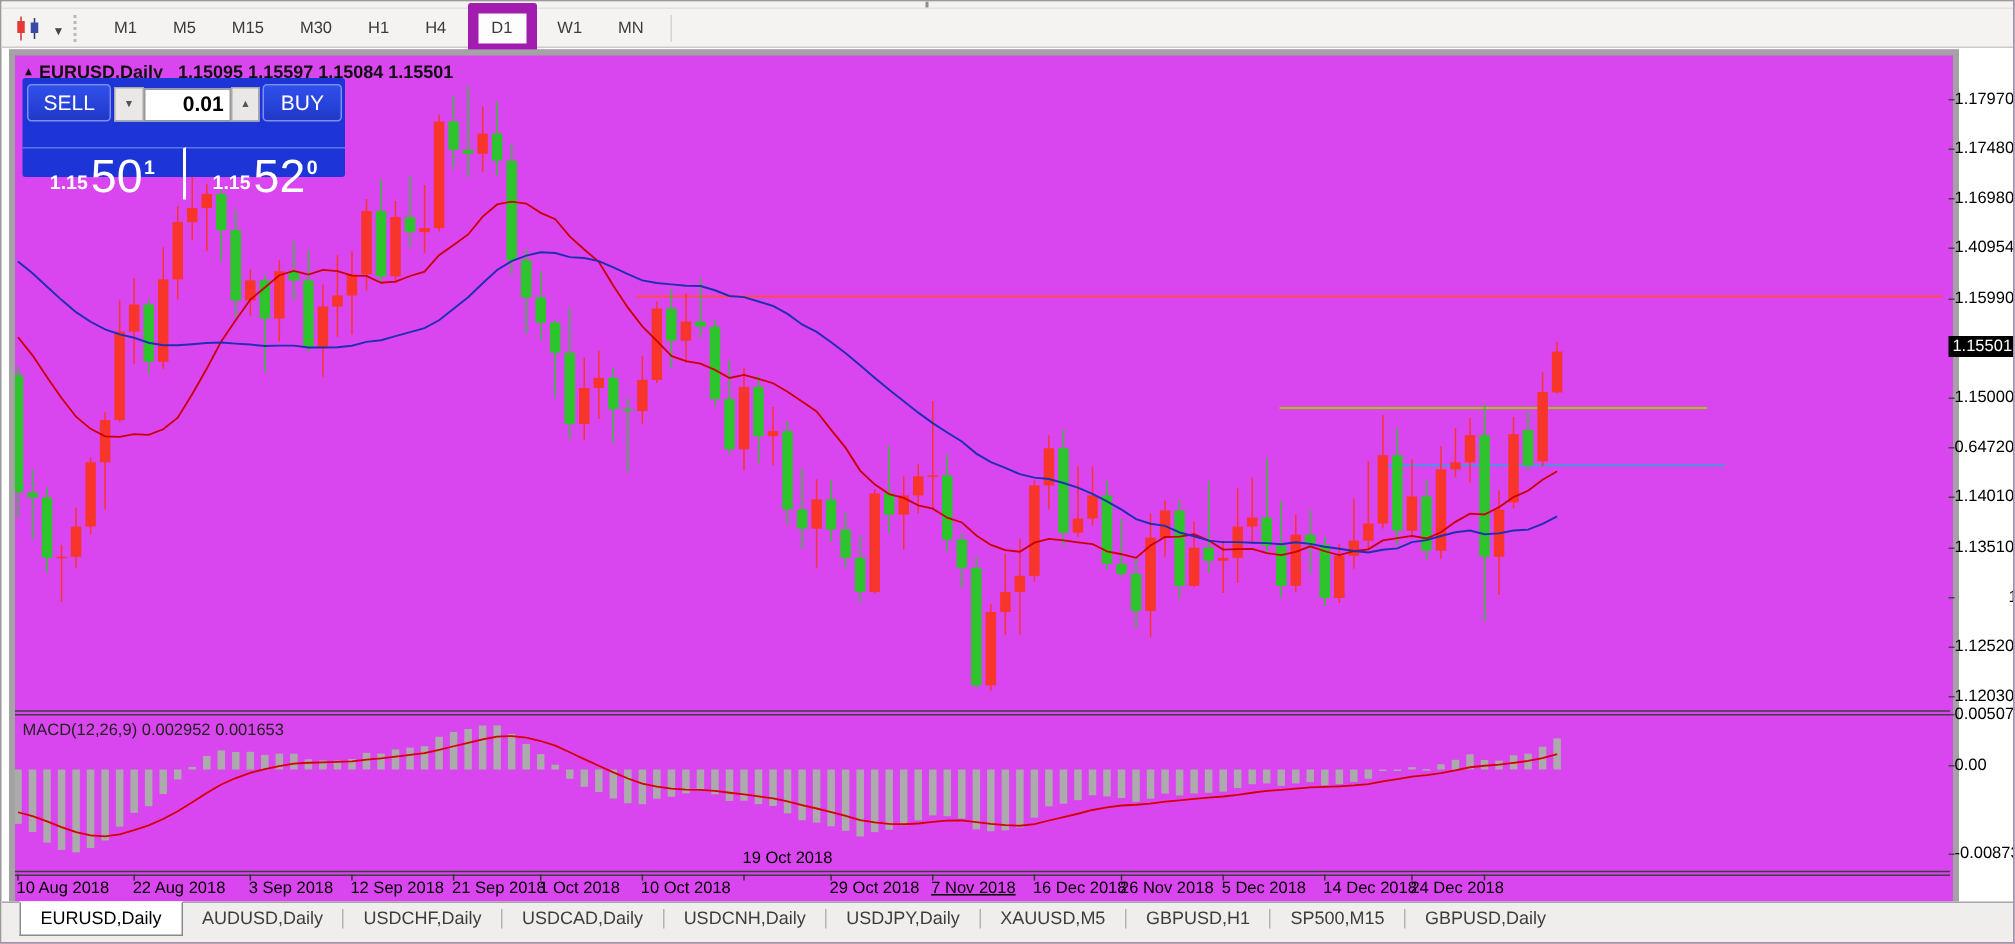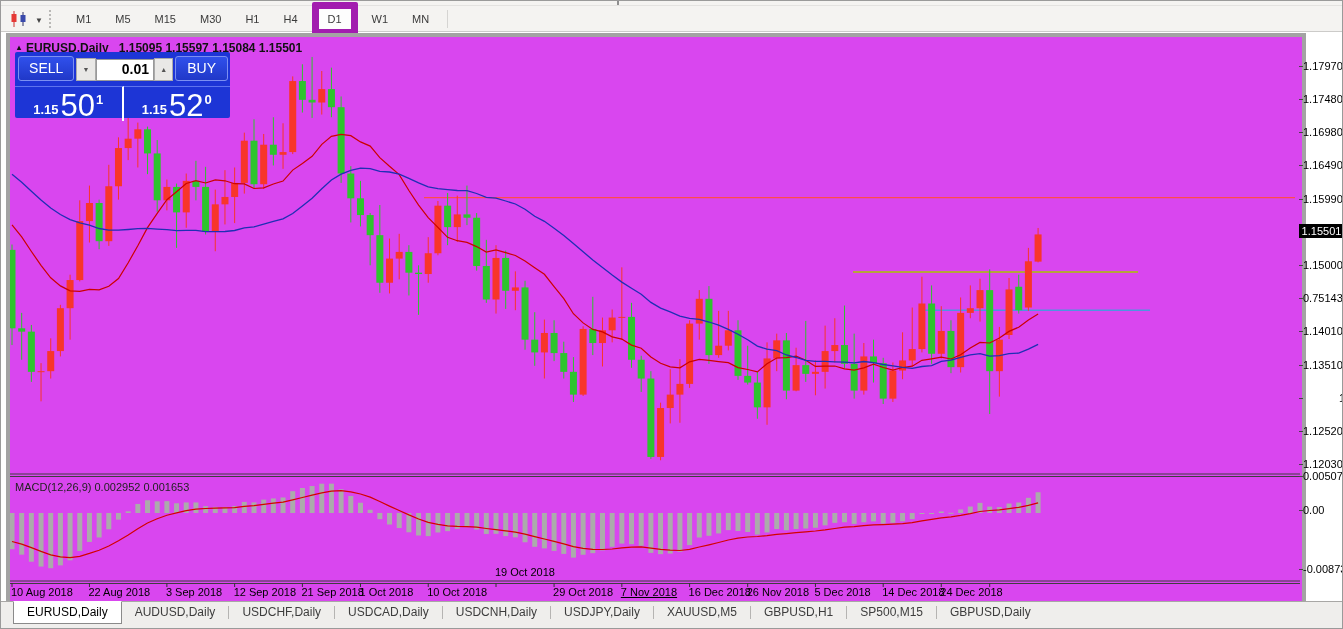--- a/index.html
+++ b/index.html
@@ -31,21 +31,21 @@
           border-radius:2px;}
   .tp-row1{display:flex;height:29px;align-items:flex-end;}
   .tp-btn{height:23px;line-height:23px;margin:3px 2px 0 3px;text-align:center;color:#fff;font-size:14px;
           background:linear-gradient(#3050ec,#2038c8);border:1px solid #7c90f2;border-radius:3px;cursor:pointer;}
   .tp-sell{width:60px;}
   .tp-buy{width:56px;margin-left:2px;}
   .tp-spin{width:19px;height:21px;margin-top:3px;background:#e9e8e6;border:1px solid #aaa;color:#555;
            font-size:7px;text-align:center;line-height:21px;cursor:pointer;}
   .tp-vol{width:58px;height:19px;margin-top:3px;border:1px solid #999;background:#fff;color:#000;
           font-size:14px;font-weight:bold;text-align:right;padding:1px 4px 0 0;}
-  .tp-row2{display:flex;height:35px;margin-top:5px;}
+  .tp-row2{display:flex;height:35px;margin-top:17px;}
   .tp-price{flex:1;color:#fff;display:flex;align-items:flex-end;justify-content:center;
             border-top:1px solid #5e74ee;cursor:pointer;}
   .tp-price.left{border-right:2px solid #ffffff;}
   .tp-small{font-size:13px;font-weight:bold;margin:0 2px 4px 0;}
   .tp-big{font-size:31px;font-weight:400;line-height:31px;margin-bottom:0px;}
   .tp-sup{font-size:13px;font-weight:bold;margin:0 0 14px 1px;}
   
   .axlabel{position:absolute;left:1302px;font-size:11px;color:#000;}
   .axtick{position:absolute;left:1298px;width:4px;height:1px;background:#444;}
   .curprice{position:absolute;left:1298px;width:45px;height:14px;background:#000;color:#fff;
@@ -469,27 +469,27 @@
     </svg>
 </div>
 
 <div id="axisarea">
     <div class="axlabel" style="top: 59px;">1.17970</div>
     <div class="axtick" style="top: 65px;"></div>
     <div class="axlabel" style="top: 91.83px;">1.17480</div>
     <div class="axtick" style="top: 97.83px;"></div>
     <div class="axlabel" style="top: 125.33px;">1.16980</div>
     <div class="axtick" style="top: 131.33px;"></div>
-    <div class="axlabel" style="top: 158.16px;">1.16490</div>
+    <div class="axlabel" style="top: 158.16px;">1.40954</div>
     <div class="axtick" style="top: 164.16px;"></div>
     <div class="axlabel" style="top: 191.66px;">1.15990</div>
     <div class="axtick" style="top: 197.66px;"></div>
     <div class="axlabel" style="top: 257.99px;">1.15000</div>
     <div class="axtick" style="top: 263.99px;"></div>
-    <div class="axlabel" style="top: 291.49px;">0.75143</div>
+    <div class="axlabel" style="top: 291.49px;">0.64720</div>
     <div class="axtick" style="top: 297.49px;"></div>
     <div class="axlabel" style="top: 324.32px;">1.14010</div>
     <div class="axtick" style="top: 330.32px;"></div>
     <div class="axlabel" style="top: 357.82px;">1.13510</div>
     <div class="axtick" style="top: 363.82px;"></div>
     <div class="axlabel" style="top: 390.65px; margin-left: 36px;">1.13020</div>
     <div class="axtick" style="top: 396.65px;"></div>
     <div class="axlabel" style="top: 424.15px;">1.12520</div>
     <div class="axtick" style="top: 430.15px;"></div>
     <div class="axlabel" style="top: 456.98px;">1.12030</div>

